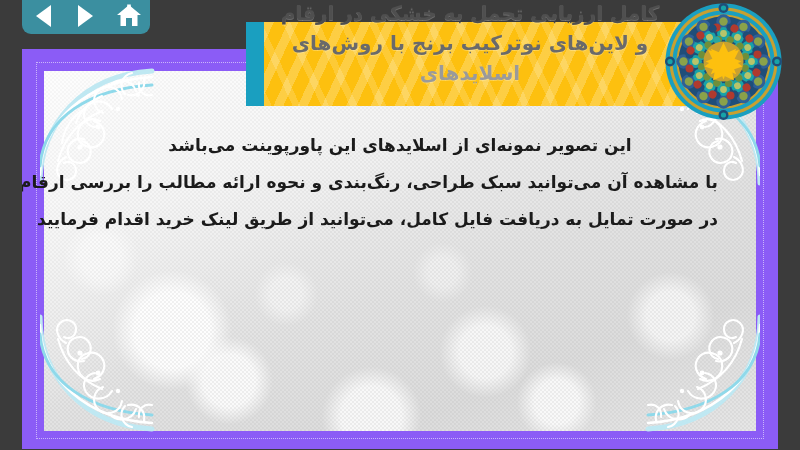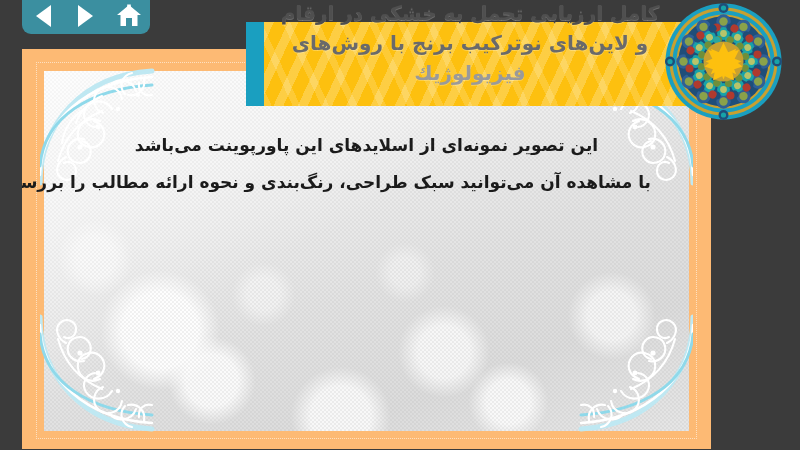--- a/index.html
+++ b/index.html
@@ -58,22 +58,22 @@
   .title .tline:nth-child(2){color:#6a6a6a;text-align:center;}
   .title .tline:nth-child(3){color:#9a9a9a;}
 
   
   .medallion{
     position:absolute;left:665px;top:3px;width:117px;height:117px;z-index:50;
   }
 
   
   .slide{
-    position:absolute;left:22px;top:49px;width:689px;height:400px;
-    background:#fdba74;overflow:hidden;z-index:10;
+    position:absolute;left:22px;top:49px;width:756px;height:400px;
+    background:#8b5cf6;overflow:hidden;z-index:10;
   }
   .slide-inner{
     position:absolute;left:22px;top:22px;right:22px;bottom:18px;
     background:
       radial-gradient(circle at 18% 72%, rgba(255,255,255,.95) 0 38px, rgba(255,255,255,0) 60px),
       radial-gradient(circle at 26% 86%, rgba(255,255,255,.85) 0 26px, rgba(255,255,255,0) 44px),
       radial-gradient(circle at 46% 96%, rgba(255,255,255,.8) 0 30px, rgba(255,255,255,0) 50px),
       radial-gradient(circle at 62% 78%, rgba(255,255,255,.75) 0 26px, rgba(255,255,255,0) 46px),
       radial-gradient(circle at 72% 92%, rgba(255,255,255,.8) 0 22px, rgba(255,255,255,0) 40px),
       radial-gradient(circle at 88% 68%, rgba(255,255,255,.7) 0 24px, rgba(255,255,255,0) 44px),
@@ -218,30 +218,31 @@
           <circle cx="40" cy="82" r="2.6" fill="#ffffff" stroke="none"></circle>
           <circle cx="58" cy="62" r="2.4" fill="#ffffff" stroke="none"></circle>
           <circle cx="78" cy="44" r="2.2" fill="#ffffff" stroke="none"></circle>
         </g>
       </svg>
     </div>
 
     <div class="body-text">
       <span class="bline">این تصویر نمونه‌ای از اسلایدهای این پاورپوینت می‌باشد</span>
       <span class="bline">با مشاهده آن می‌توانید سبک طراحی، رنگ‌بندی و نحوه ارائه مطالب را بررسی ارقام</span>
+      <span class="bline">در صورت تمایل به دریافت فایل کامل، می‌توانید از طریق لینک خرید اقدام فرمایید</span>
     </div>
   </div>
 
   <div class="banner-teal"></div>
   <div class="banner"></div>
 
   <div class="title">
     <span class="tline">کامل ارزیابی تحمل به خشکی در ارقام</span>
     <span class="tline">و لاین‌های نوترکیب برنج با روش‌های</span>
-    <span class="tline">فیزیولوژیك</span>
+    <span class="tline">اسلایدهای</span>
   </div>
 
   <div class="medallion">
     <svg width="117" height="117" viewBox="0 0 117 117">
       <defs>
         <g id="petal">
           <circle cx="0" cy="-40" r="7.2" fill="#2f5f96"></circle>
           <circle cx="0" cy="-40" r="4.2" fill="#8aa24a"></circle>
           <circle cx="0" cy="-28" r="6.4" fill="#17a3a8"></circle>
           <circle cx="0" cy="-28" r="3.4" fill="#b8c46a"></circle>

